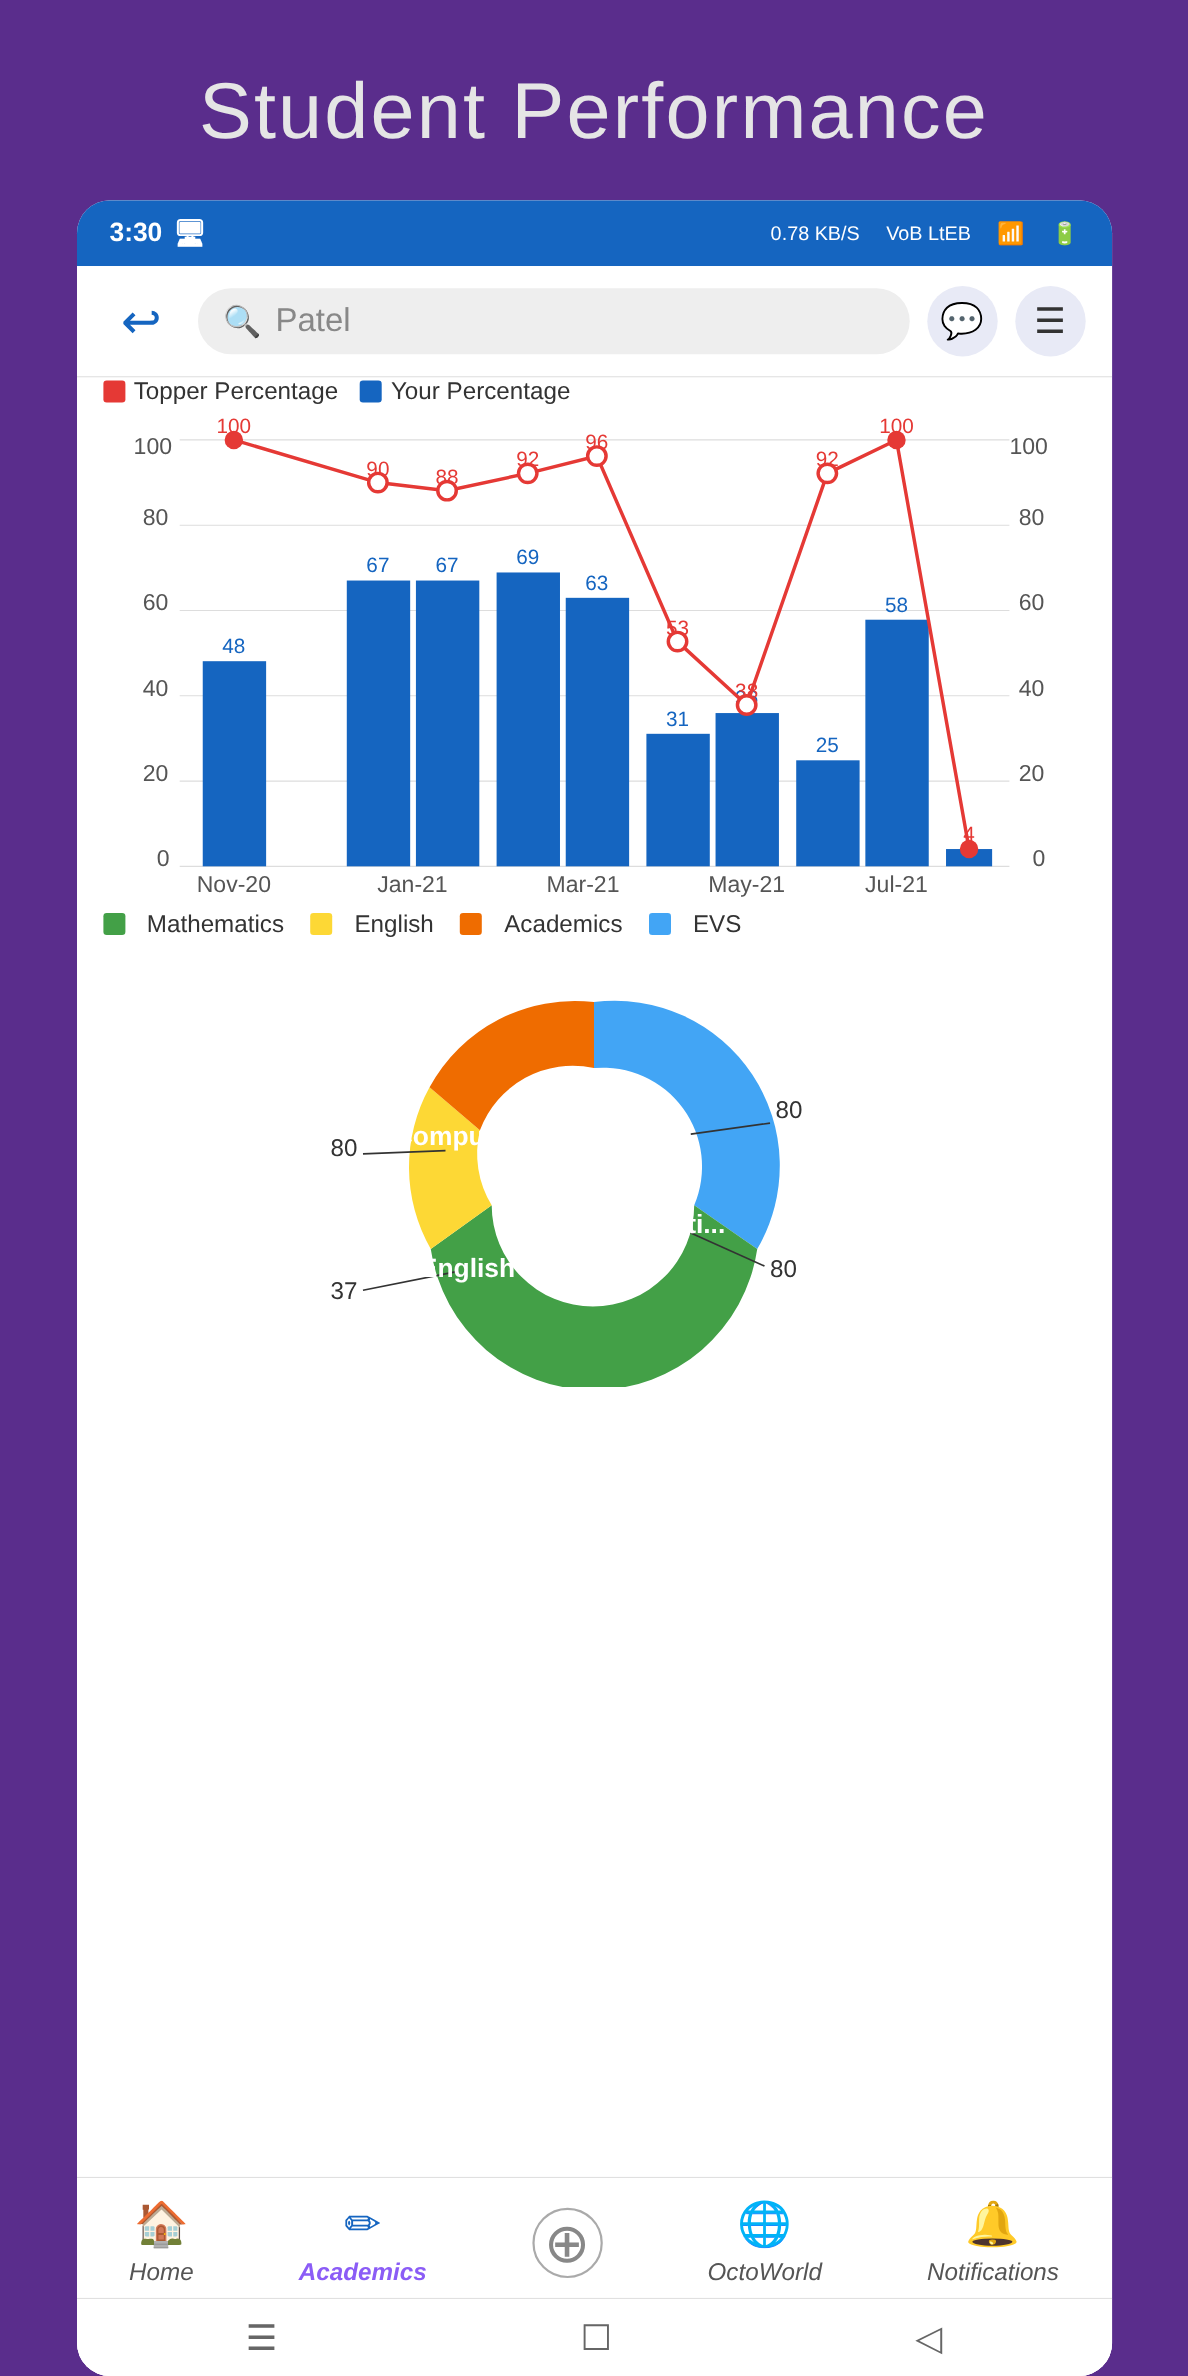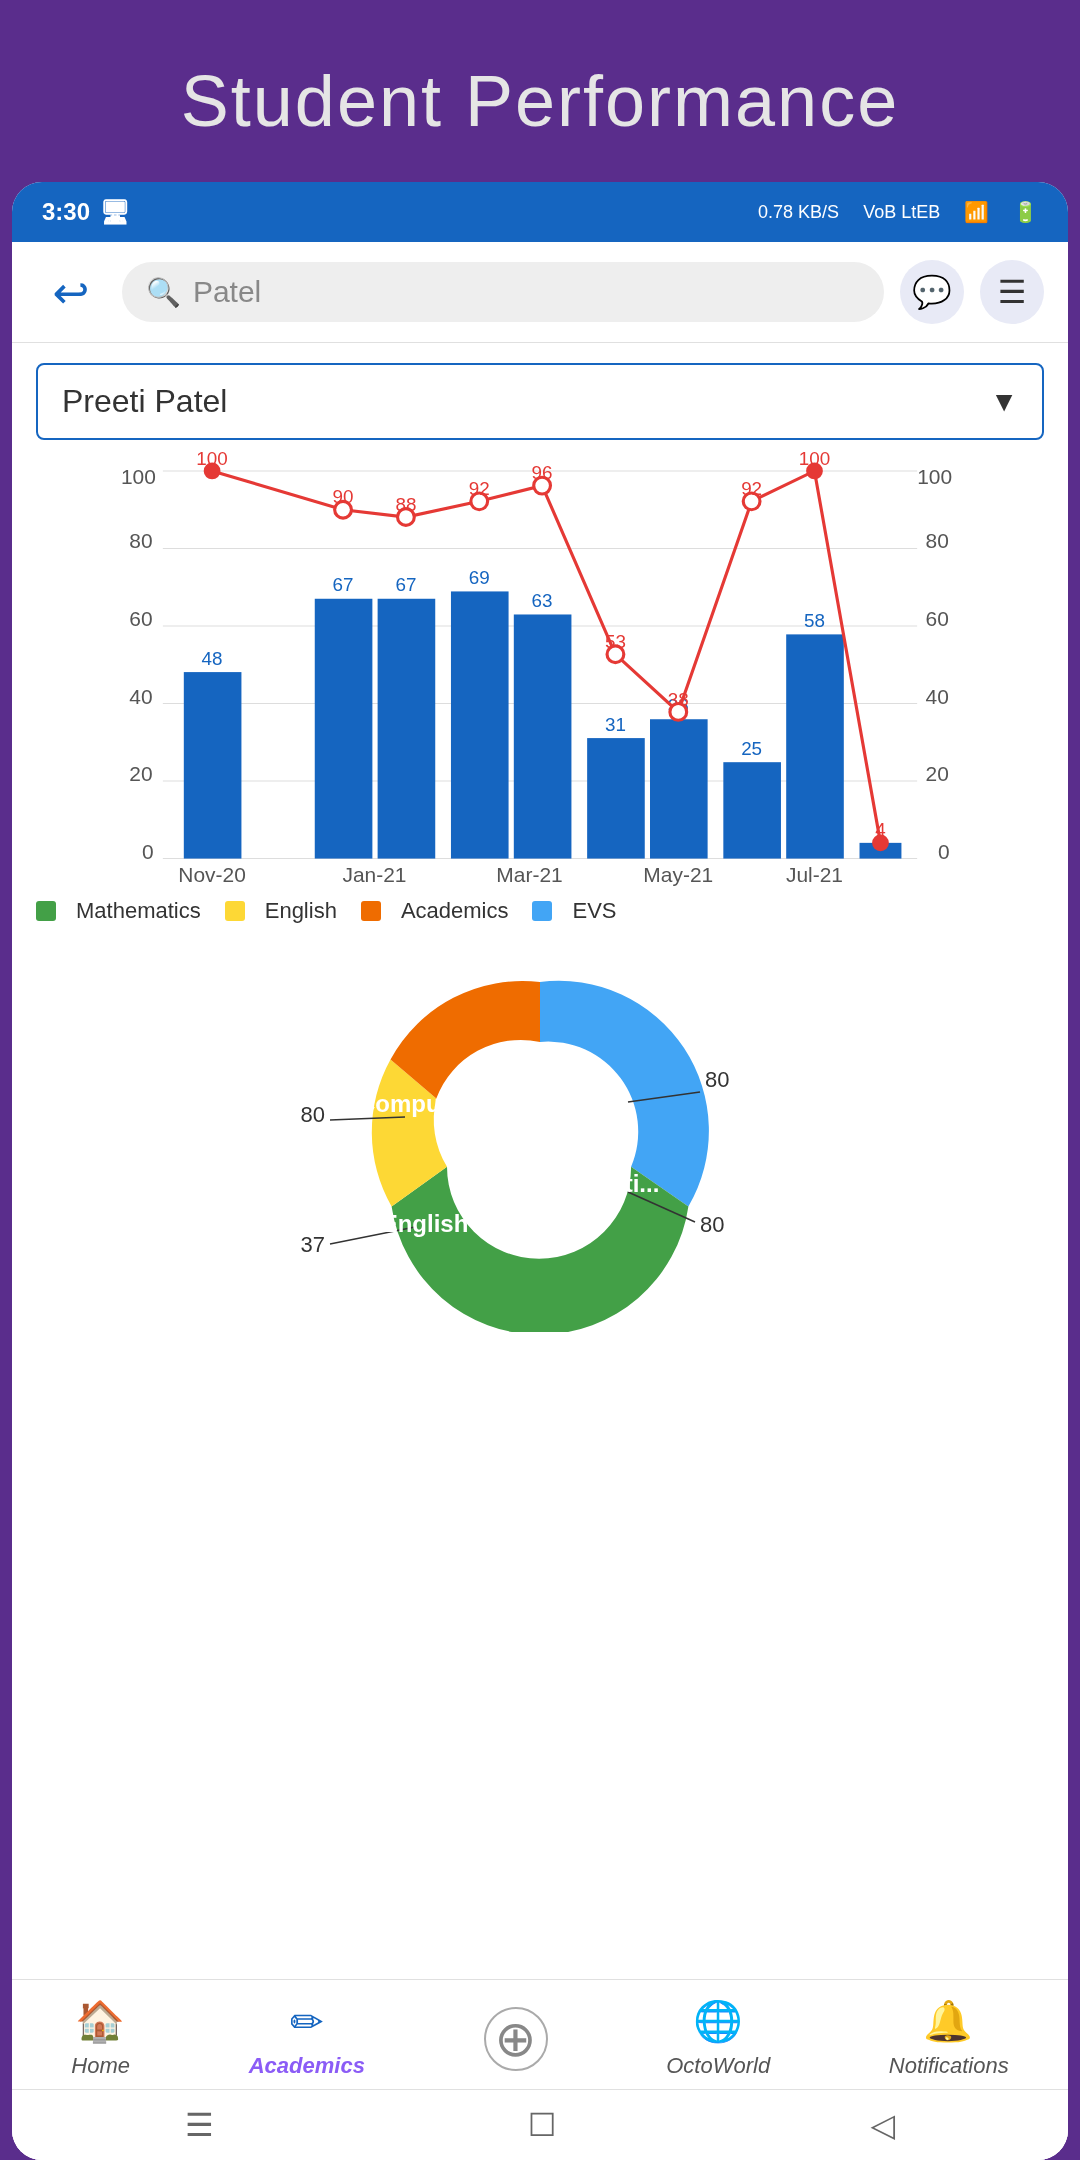--- a/index.html
+++ b/index.html
@@ -22,21 +22,21 @@
     }
     .page-title {
       color: #e5e5e5;
       font-size: 72px;
       font-weight: 300;
       letter-spacing: 2px;
     }
 
     
     .phone-frame {
-      width: 1056px;
+      width: 941px;
       background: #f5f5f5;
       border-radius: 30px;
       overflow: hidden;
       flex: 1;
       display: flex;
       flex-direction: column;
     }
 
     
     .status-bar {
@@ -260,28 +260,32 @@
       <div class="nav-icons">
         <div class="nav-icon-btn">
           <span style="color:#1565c0;font-size:32px">💬</span>
         </div>
         <div class="nav-icon-btn">
           <span style="color:#333;font-size:32px">☰</span>
         </div>
       </div>
     </div>
 
-    <div class="dropdown-container">
-      <div class="dropdown">
-        <span class="dropdown-label">Preeti Patel</span>
-        <span class="dropdown-arrow">▼</span>
-      </div>
-    </div>
 
     <div class="chart-area">
+      <div class="chart-legend">
+        <div class="legend-item">
+          <div class="legend-dot-red"></div>
+          <span>Topper Percentage</span>
+        </div>
+        <div class="legend-item">
+          <div class="legend-dot-blue"></div>
+          <span>Your Percentage</span>
+        </div>
+      </div>
 
       <div class="bar-chart-wrapper">
         <svg class="bar-chart-svg" viewBox="0 0 820 420">
 
           <text x="30" y="390" font-size="20" fill="#555">0</text>
           <text x="18" y="316" font-size="20" fill="#555">20</text>
           <text x="18" y="242" font-size="20" fill="#555">40</text>
           <text x="18" y="168" font-size="20" fill="#555">60</text>
           <text x="18" y="94" font-size="20" fill="#555">80</text>
           <text x="10" y="32" font-size="20" fill="#555">100</text>

